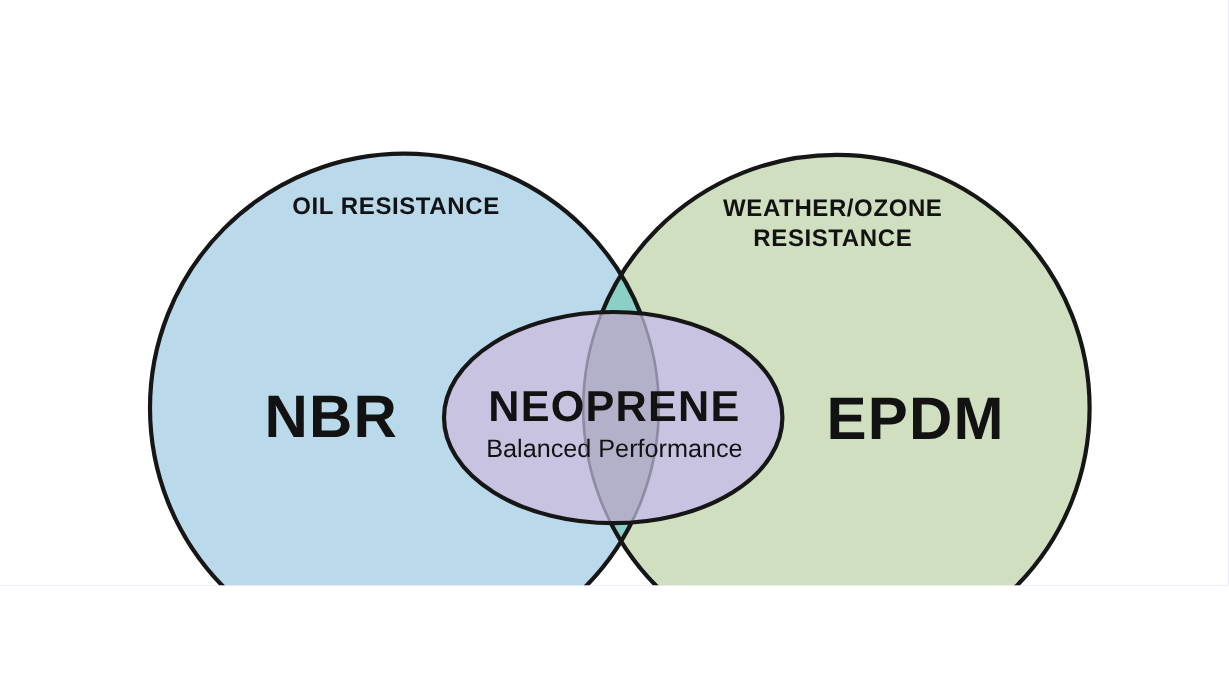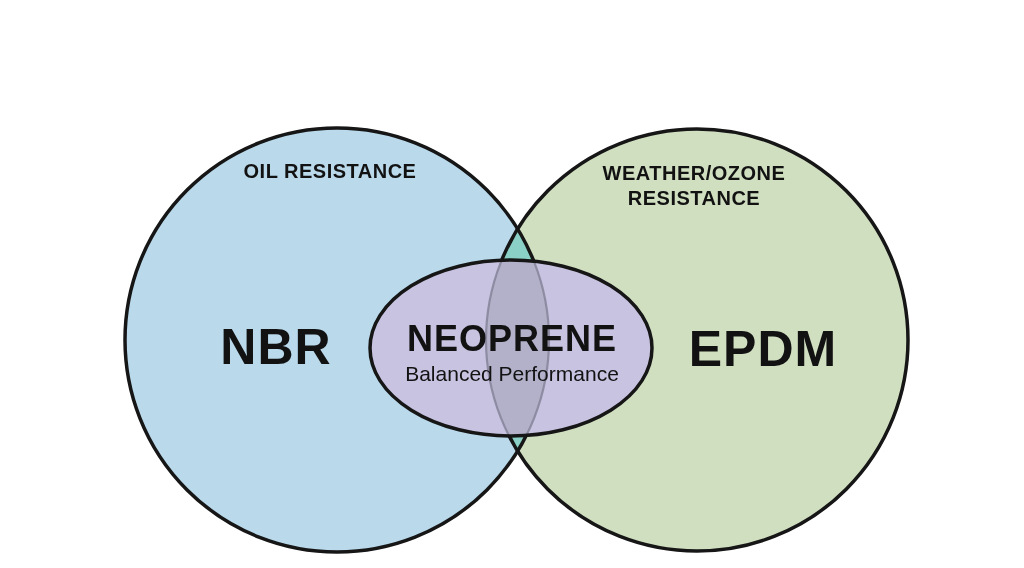--- a/index.html
+++ b/index.html
@@ -3,21 +3,21 @@
 <meta charset="utf-8">
 <style>
   html, body {
     margin: 0;
     padding: 0;
     background: #ffffff;
   }
   .stage {
     position: relative;
     width: 1024px;
-    height: 568px;
+    height: 488px;
     background: #c4b5fd;
     overflow: hidden;
     font-family: "Liberation Sans", sans-serif;
   }
   svg { display: block; }
   .attr-label {
     font-family: "Liberation Sans", sans-serif;
     font-size: 20px;
     font-weight: 700;
     letter-spacing: 0.5px;

